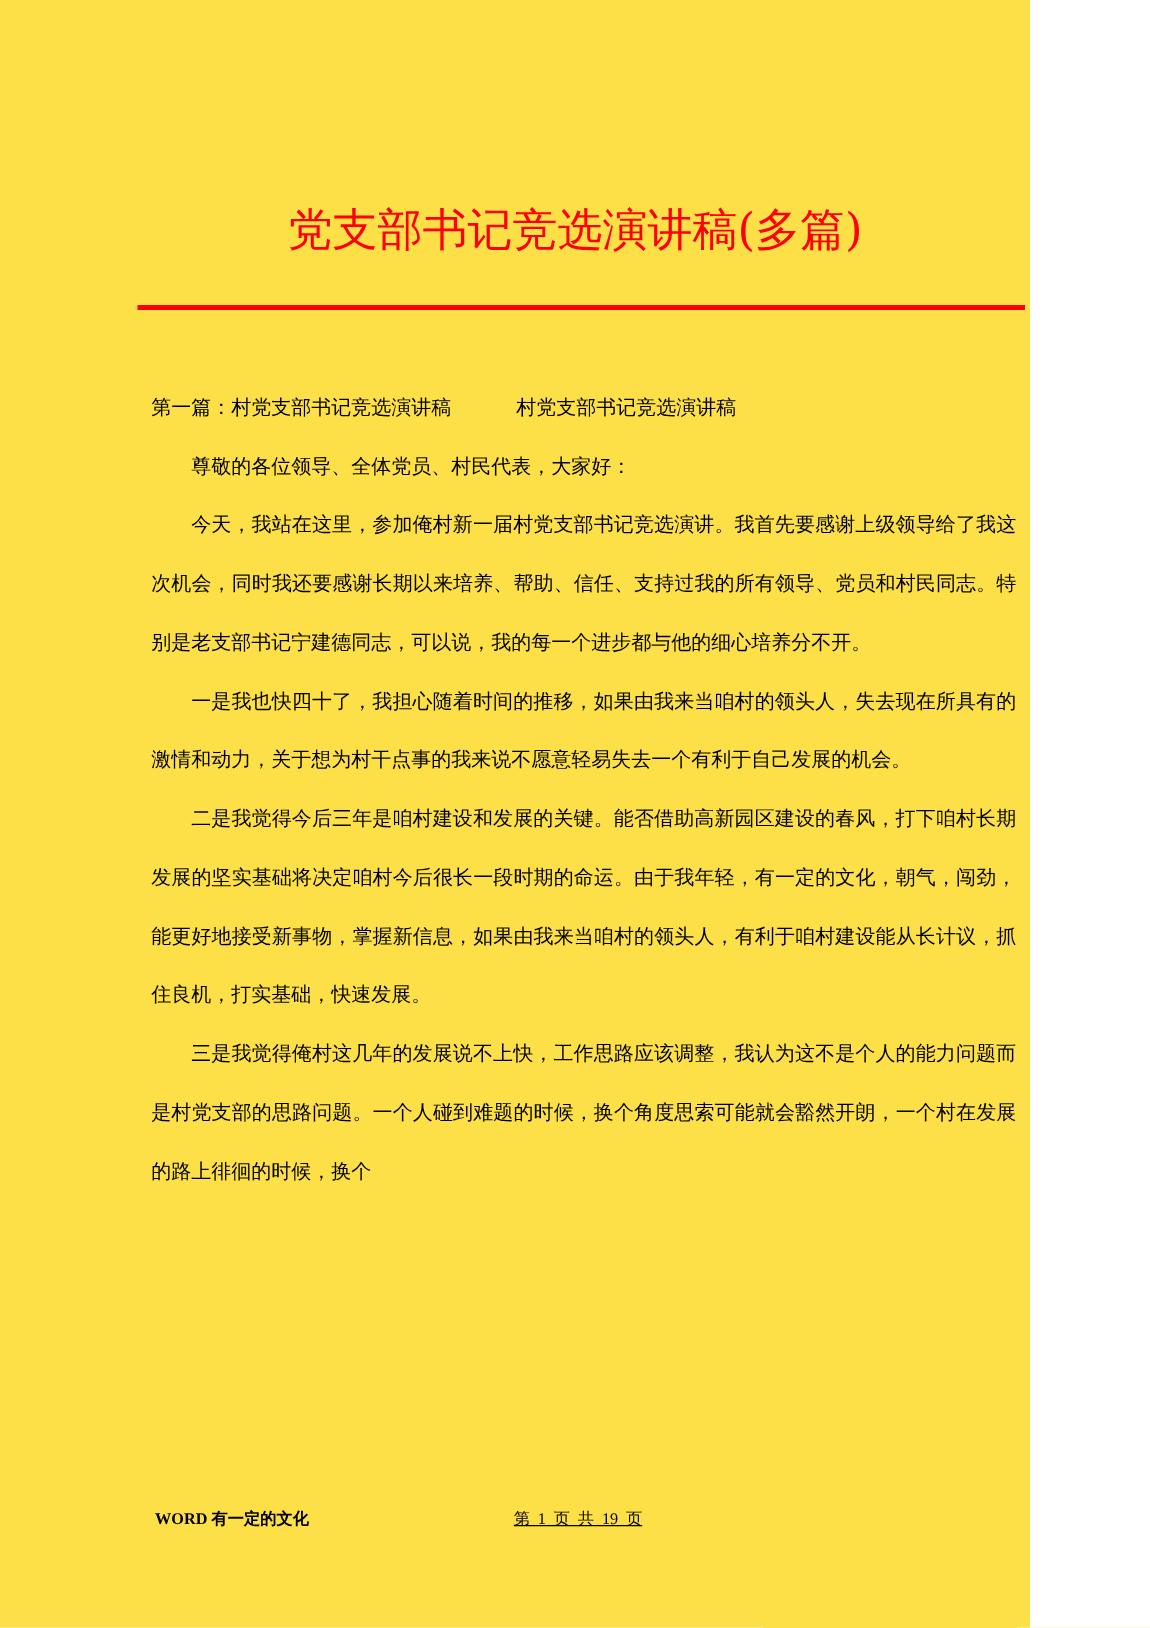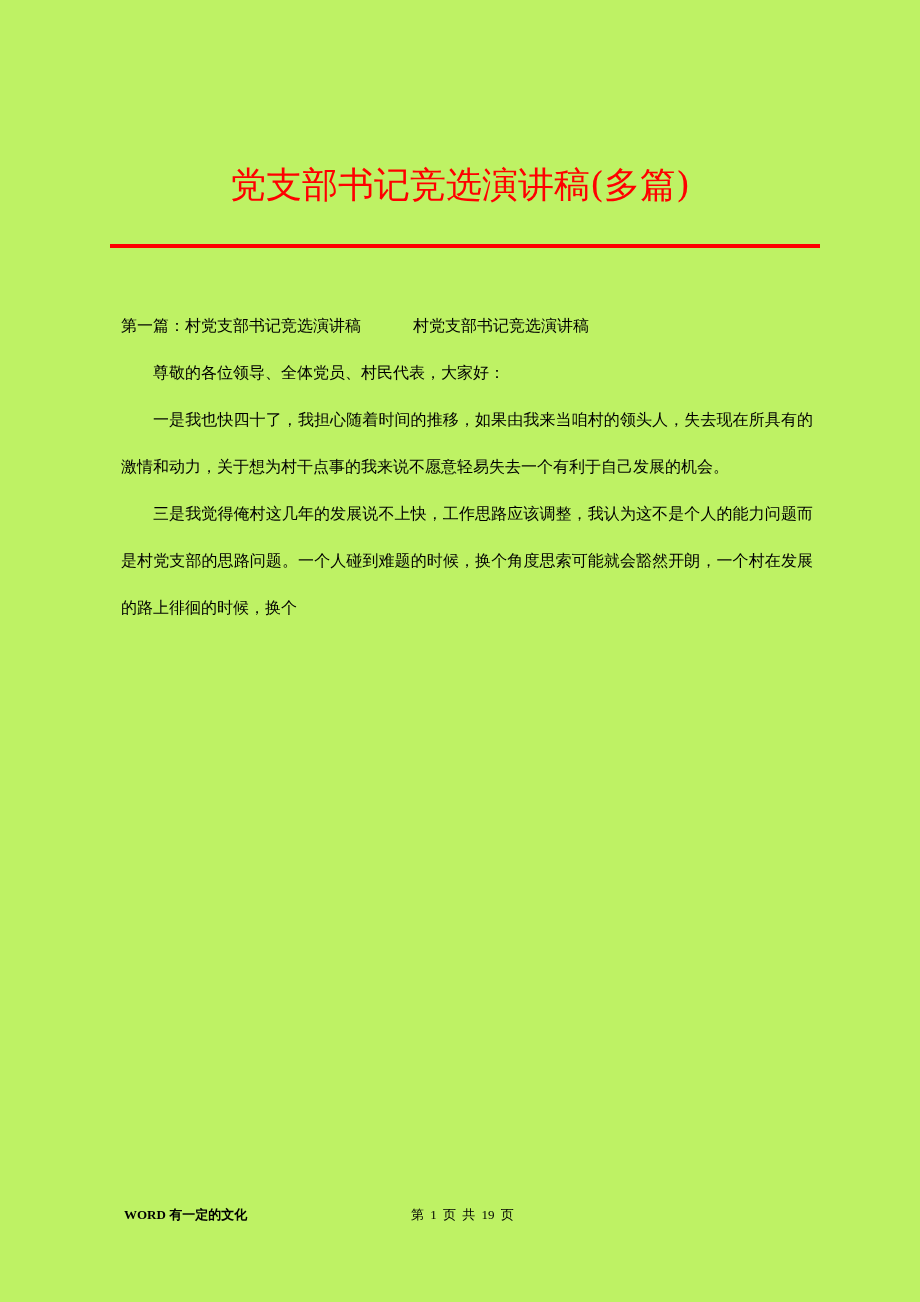--- a/index.html
+++ b/index.html
@@ -11,23 +11,23 @@
       width: 920px;
       height: 1302px;
       position: relative;
       overflow: hidden;
       font-family: "DejaVu Serif", "Liberation Serif", serif;
       color: #000000;
     }
     .page {
       position: absolute;
       left: 0; top: 0;
-      width: 920px;
+      width: 824px;
       height: 1302px;
-      background: #bef264;
+      background: #fde047;
     }
     .doc-title {
       position: absolute;
       left: 0;
       top: 160px;
       width: 920px;
       text-align: center;
       font-size: 36px;
       line-height: 50px;
       letter-spacing: 0px;
@@ -80,37 +80,40 @@
       top: 0;
       font-weight: bold;
       font-family: "Liberation Serif", "DejaVu Serif", serif;
     }
     .footer-right {
       position: absolute;
       left: 411px;
       top: 0;
       word-spacing: 3px;
       font-family: "Liberation Serif", "DejaVu Serif", serif;
+      text-decoration: underline;
     }
   </style>
 </head>
 <body>
 
 <div class="page">
 
   <div class="doc-title" style="color:#ff0000;">党支部书记竞选演讲稿(多篇)</div>
 
   <div class="title-rule" style="background:#ff0000;"></div>
 
   <div class="body-text">
 
     <p class="para heading-line"><span>第一篇：村党支部书记竞选演讲稿</span><span class="heading-gap"></span><span>村党支部书记竞选演讲稿</span></p>
 
     <p class="para indent">尊敬的各位领导、全体党员、村民代表，大家好：</p>
+    <p class="para indent">今天，我站在这里，参加俺村新一届村党支部书记竞选演讲。我首先要感谢上级领导给了我这次机会，同时我还要感谢长期以来培养、帮助、信任、支持过我的所有领导、党员和村民同志。特别是老支部书记宁建德同志，可以说，我的每一个进步都与他的细心培养分不开。</p>
     <p class="para indent">一是我也快四十了，我担心随着时间的推移，如果由我来当咱村的领头人，失去现在所具有的激情和动力，关于想为村干点事的我来说不愿意轻易失去一个有利于自己发展的机会。</p>
+    <p class="para indent">二是我觉得今后三年是咱村建设和发展的关键。能否借助高新园区建设的春风，打下咱村长期发展的坚实基础将决定咱村今后很长一段时期的命运。由于我年轻，有一定的文化，朝气，闯劲，能更好地接受新事物，掌握新信息，如果由我来当咱村的领头人，有利于咱村建设能从长计议，抓住良机，打实基础，快速发展。</p>
     <p class="para indent">三是我觉得俺村这几年的发展说不上快，工作思路应该调整，我认为这不是个人的能力问题而是村党支部的思路问题。一个人碰到难题的时候，换个角度思索可能就会豁然开朗，一个村在发展的路上徘徊的时候，换个</p>
   </div>
 
   <div class="footer">
     <span class="footer-left">WORD 有一定的文化</span>
     <span class="footer-right">第 1 页 共 19 页</span>
   </div>
 
 </div>
 

